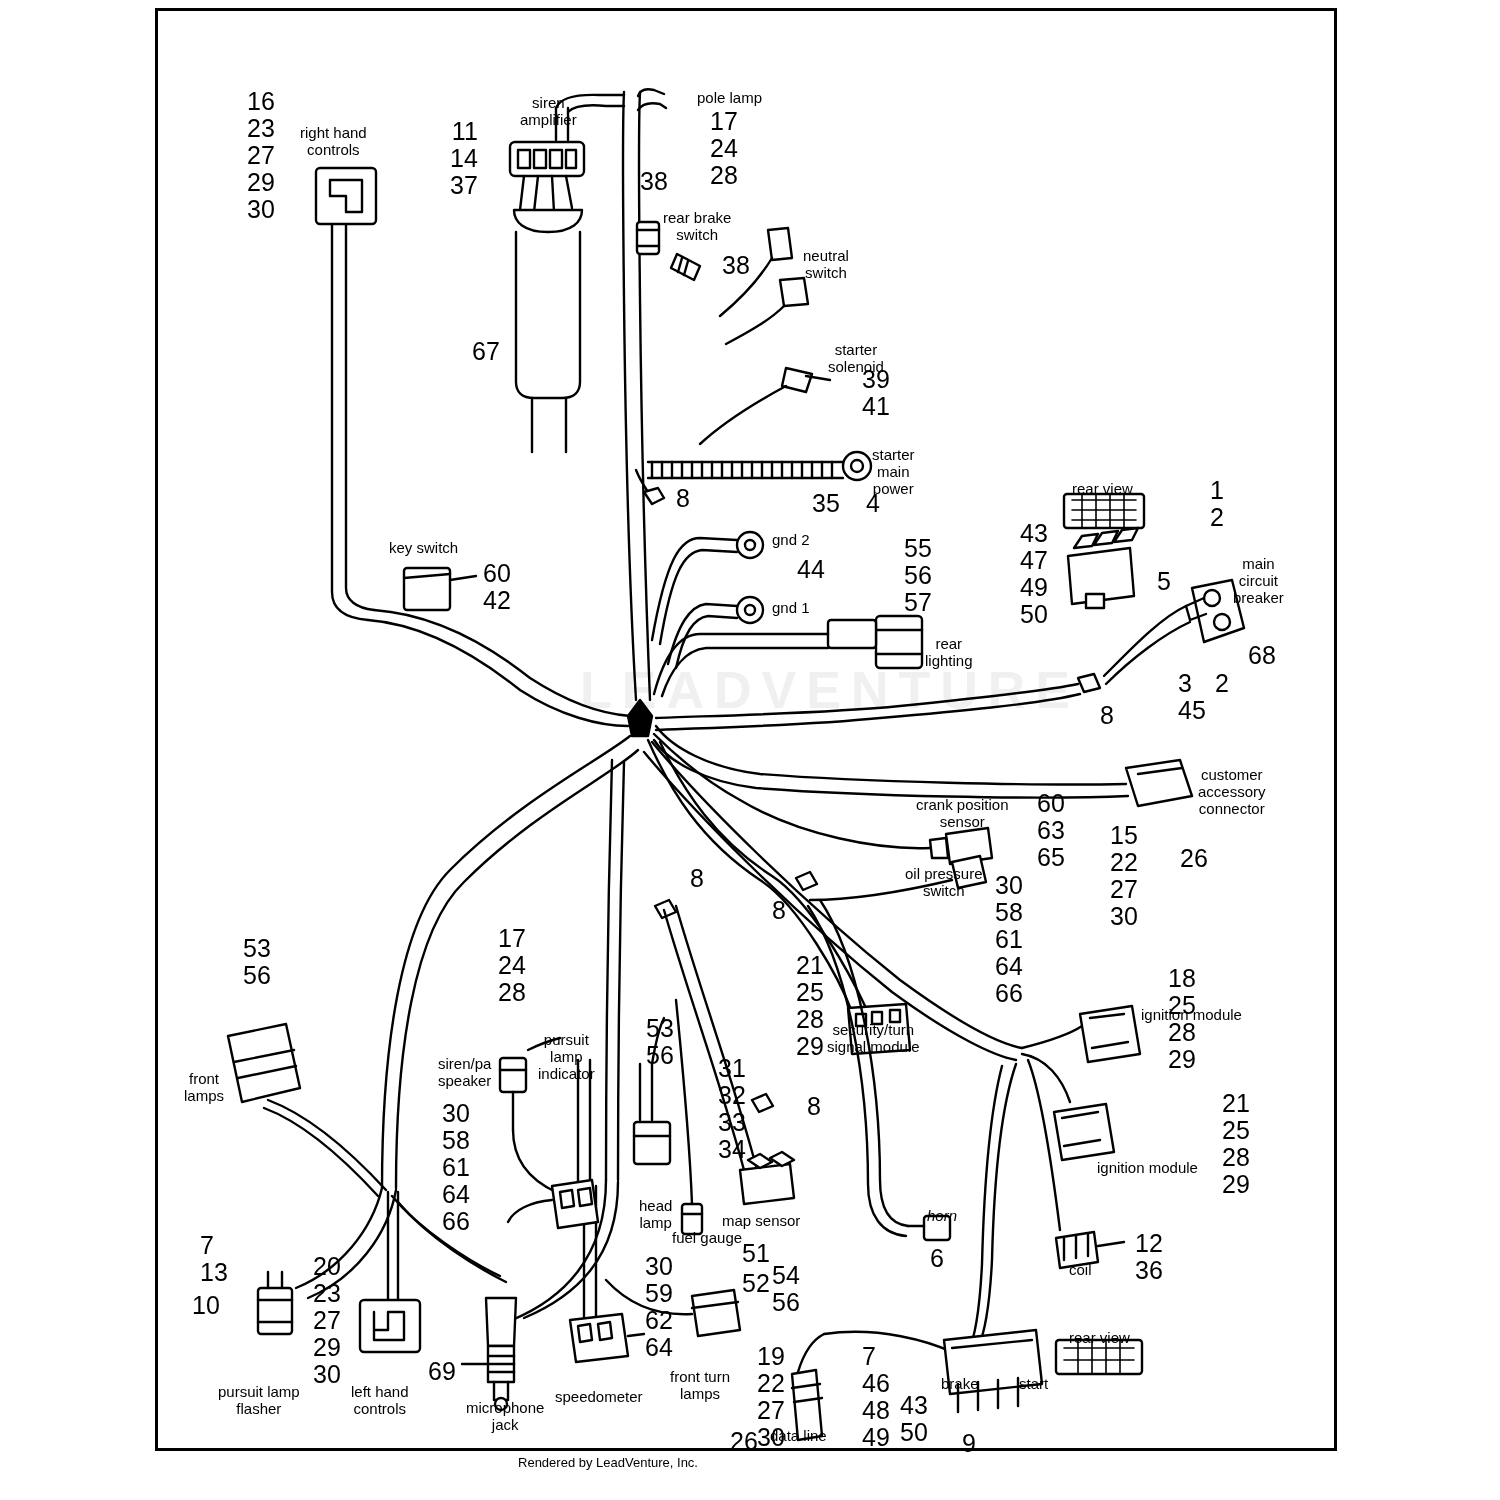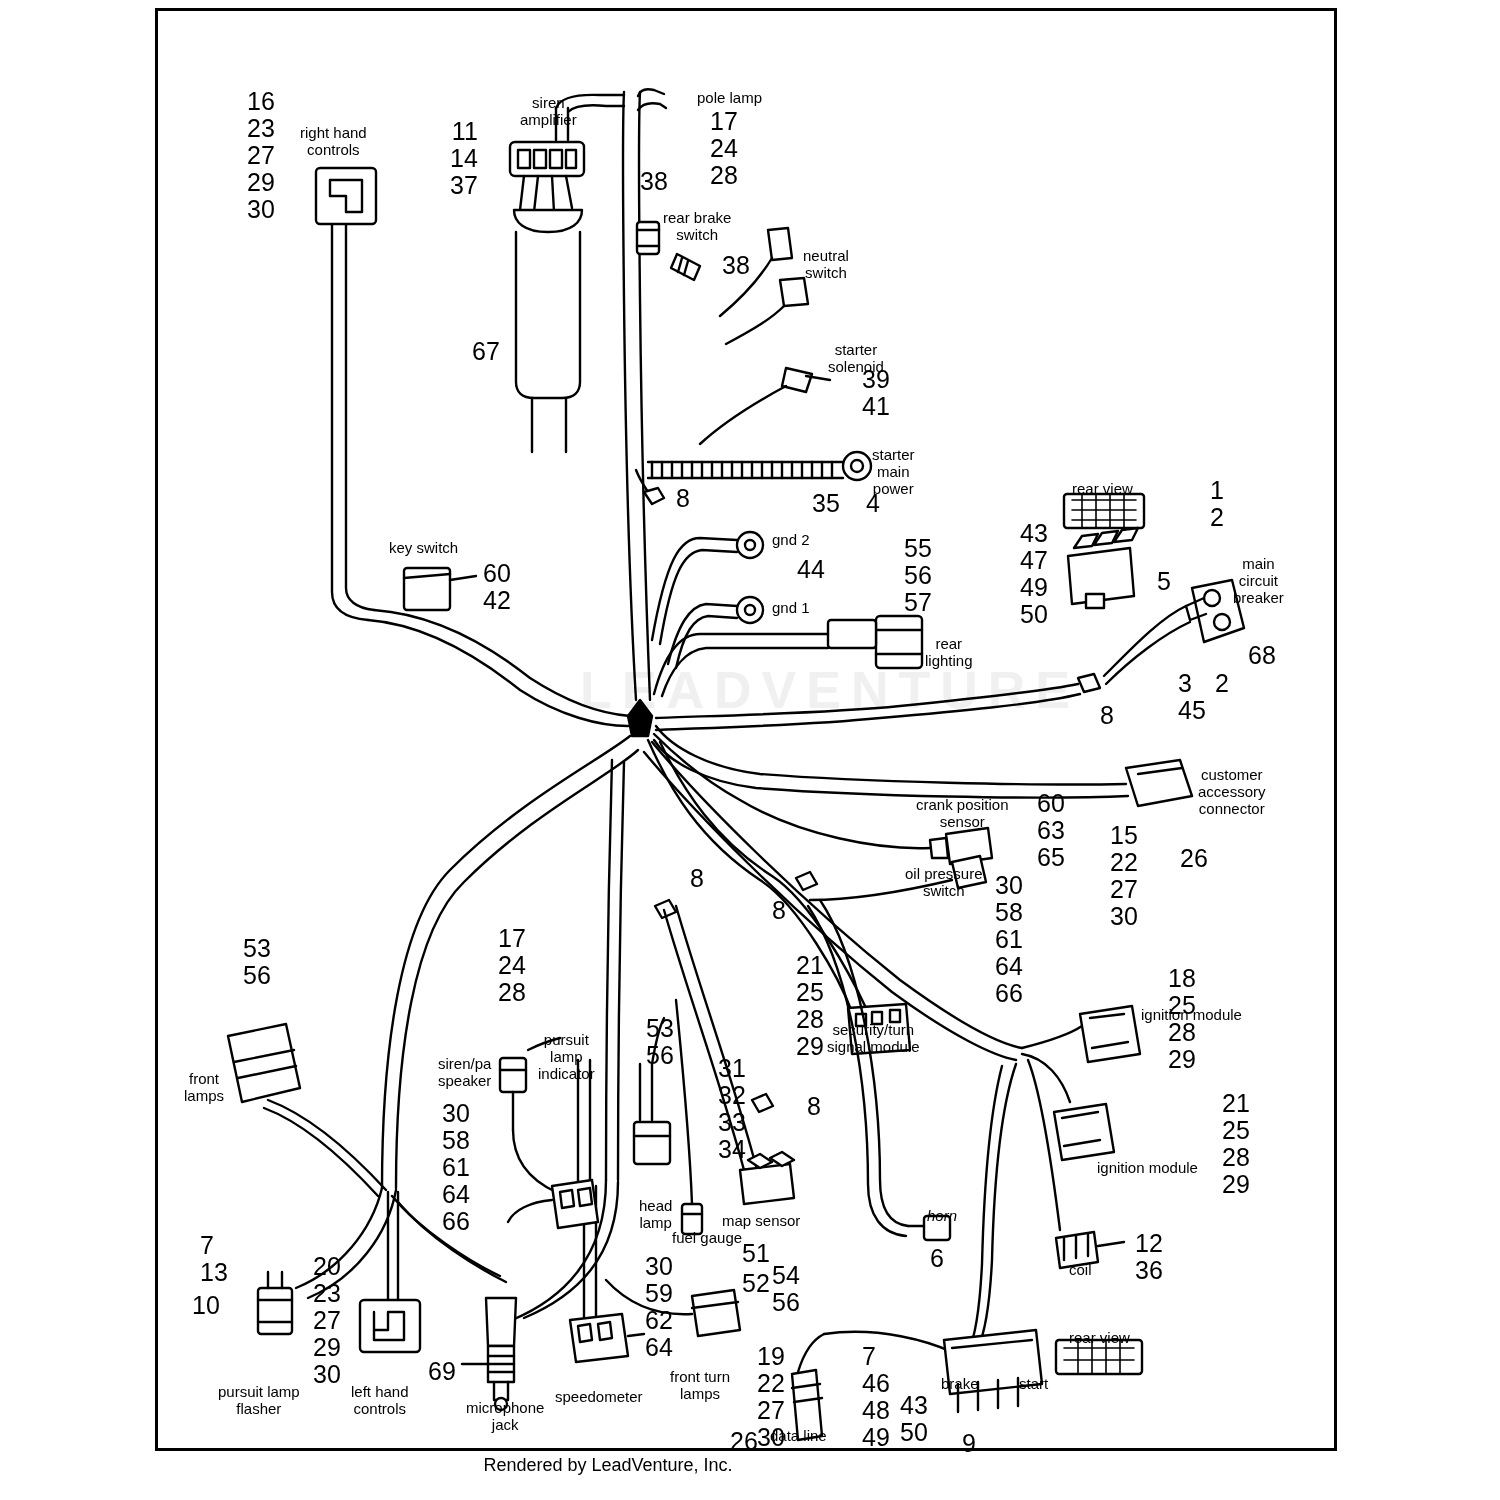--- a/index.html
+++ b/index.html
@@ -6,21 +6,21 @@
   body{font-family:"Liberation Sans", sans-serif;}
   #page{position:relative;width:1500px;height:1500px;background:#ffffff;overflow:hidden;}
   #frame{position:absolute;left:155px;top:8px;width:1182px;height:1443px;border:3px solid #000;box-sizing:border-box;background:#fff;}
   svg#harness{position:absolute;left:0;top:0;width:1500px;height:1500px;pointer-events:none;}
   .lbl{position:absolute;font-size:15px;color:#000;line-height:1.12;white-space:pre;}
   .num{position:absolute;font-size:25px;color:#000;line-height:1.08;white-space:pre;text-align:center;}
   .numr{text-align:right;}
   .numl{text-align:left;}
   .ctr{text-align:center;}
   .wm{position:absolute;color:#f0f0f0;font-size:52px;letter-spacing:10px;font-weight:bold;}
-  #footer{position:absolute;left:0;top:1455px;width:1216px;text-align:center;font-size:18px;color:#000;}
+  #footer{position:absolute;left:0;top:1455px;width:1216px;text-align:center;font-size:13px;color:#000;}
 </style>
 </head>
 <body>
 
 <div id="page">
 
   <div id="frame"></div>
 
   <div class="wm" style="left:580px;top:660px;">LEADVENTURE</div>
 

